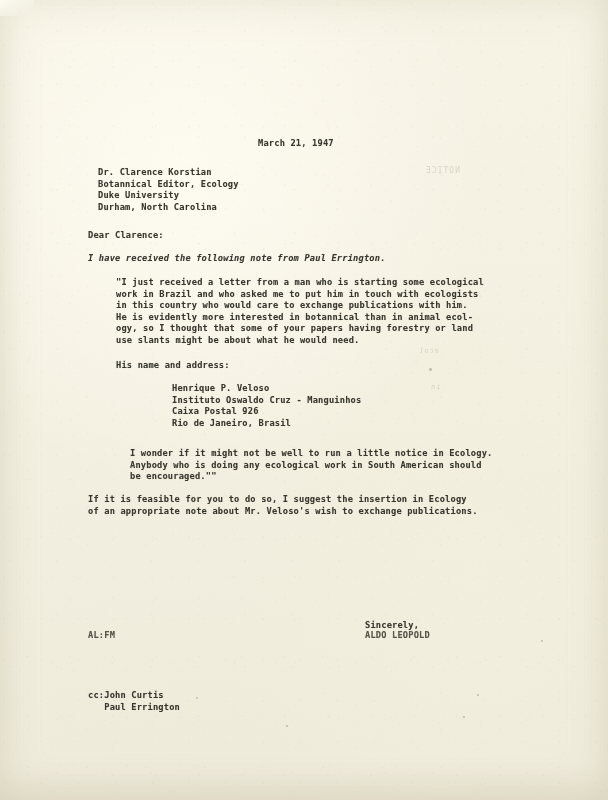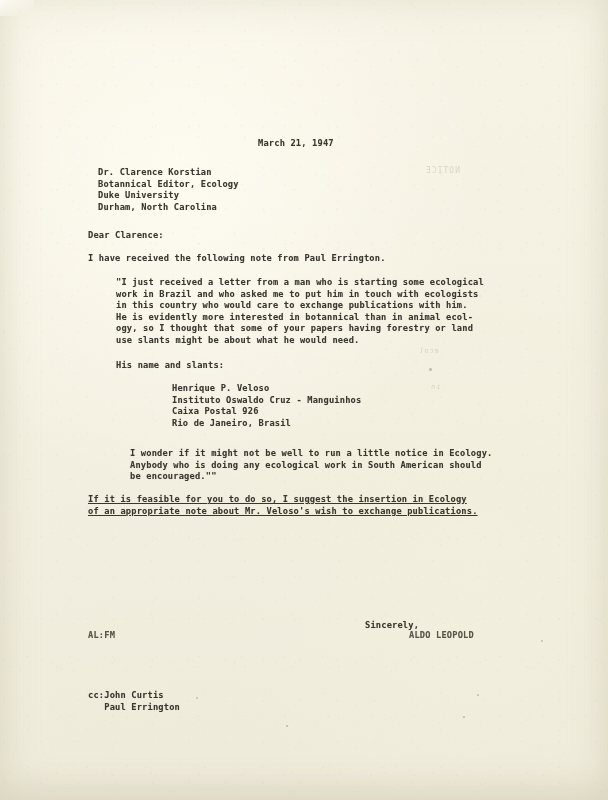--- a/index.html
+++ b/index.html
@@ -124,47 +124,47 @@
 
     <div class="ln" style="left:258px; top:138px;">March 21, 1947</div>
 
     <div class="blk" style="left:88px; top:167px;margin-left:10px;"><span>Dr. Clarence Korstian</span>
 <span>Botannical Editor, Ecology</span>
 <span>Duke University</span>
 <span>Durham, North Carolina</span></div>
 
     <div class="ln" style="left:88px; top:230px;">Dear Clarence:</div>
 
-    <div class="ln" style="left:88px; top:253px;">I have received the following note from Paul Errington.</div>
+    <div class="ln" style="left:88px; top:253px;font-style:italic;">I have received the following note from Paul Errington.</div>
 
     <div class="blk" style="left:116px; top:277px;"><span>"I just received a letter from a man who is starting some ecological</span>
 <span>work in Brazil and who asked me to put him in touch with ecologists</span>
 <span>in this country who would care to exchange publications with him.</span>
 <span>He is evidently more interested in botannical than in animal ecol-</span>
 <span>ogy, so I thought that some of your papers having forestry or land</span>
 <span>use slants might be about what he would need.</span></div>
 
-    <div class="ln" style="left:116px; top:360px;">His name and slants:</div>
+    <div class="ln" style="left:116px; top:360px;">His name and address:</div>
 
     <div class="blk" style="left:172px; top:383px;"><span>Henrique P. Veloso</span>
 <span>Instituto Oswaldo Cruz - Manguinhos</span>
 <span>Caixa Postal 926</span>
 <span>Rio de Janeiro, Brasil</span></div>
 
     <div class="blk" style="left:130px; top:448px;"><span>I wonder if it might not be well to run a little notice in Ecology.</span>
 <span>Anybody who is doing any ecological work in South American should</span>
 <span>be encouraged.""</span></div>
 
-    <div class="blk" style="left:88px; top:494px;text-decoration:underline;"><span>If it is feasible for you to do so, I suggest the insertion in Ecology</span>
+    <div class="blk" style="left:88px; top:494px;"><span>If it is feasible for you to do so, I suggest the insertion in Ecology</span>
 <span>of an appropriate note about Mr. Veloso's wish to exchange publications.</span></div>
 
 
     <div class="ln" style="left:365px; top:620px;">Sincerely,</div>
 
-    <div class="ln faded" style="left:365px; top:630px;margin-left:44px;">ALDO LEOPOLD</div>
+    <div class="ln faded" style="left:365px; top:630px;">ALDO LEOPOLD</div>
 
     <div class="ln faded" style="left:88px; top:630px;">AL:FM</div>
 
     <div class="blk" style="left:88px; top:658px;margin-top:32px;"><span>cc:John Curtis</span>
 <span>   Paul Errington</span></div>
 
   </div>
 
   <div class="edge-shade"></div>
   <div class="corner-light"></div>

